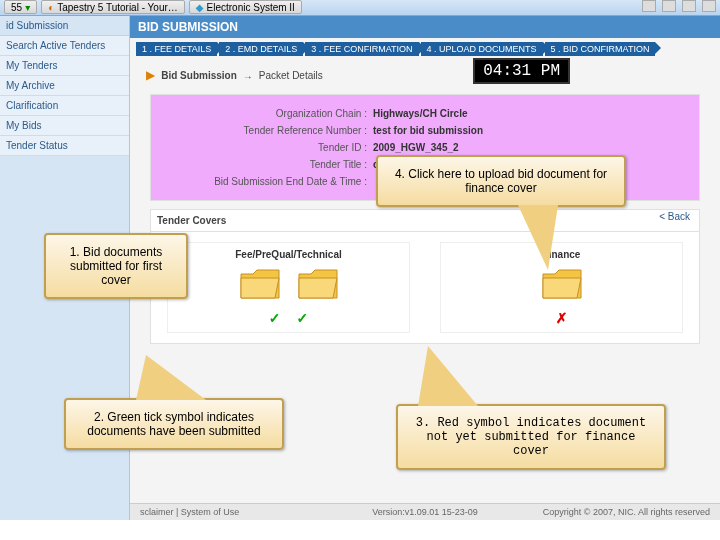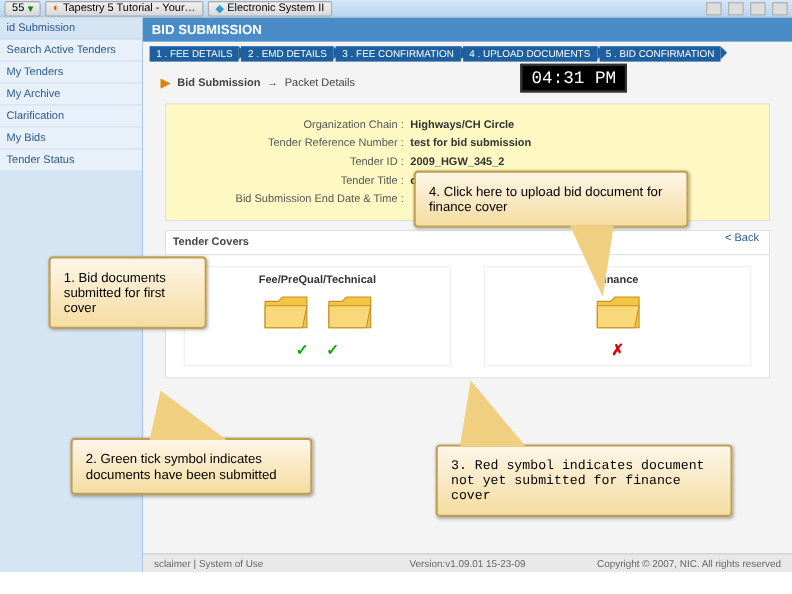--- a/index.html
+++ b/index.html
@@ -1,18 +1,18 @@
 <!DOCTYPE html>
 <html><head>
 <meta charset="utf-8">
 <style>
   * { box-sizing: border-box; margin: 0; padding: 0; font-family: Arial, sans-serif; }
   body { width: 720px; height: 540px; background: #fff; position: relative; overflow: hidden; font-size: 11px; }
 
-  .taskbar { height: 16px; background: linear-gradient(#d6e7f7,#b8d4f0); border-bottom: 1px solid #8ab; display: flex; align-items: center; padding: 0 4px; gap: 4px; font-size: 10px; }
+  .taskbar { height: 16px; background: linear-gradient(#d6e7f7,#b8d4f0); border-bottom: 1px solid #8ab; display: flex; align-items: flex-start; padding: 0 4px; gap: 4px; font-size: 10px; }
   .tab-btn { background: linear-gradient(#f0f0f0,#d8d8d8); border: 1px solid #aaa; border-radius: 2px; padding: 0 6px; height: 14px; display: flex; align-items: center; gap: 3px; }
   .taskbar-right { margin-left: auto; display: flex; gap: 6px; }
   .tray { width: 14px; height: 12px; background: #ddd; border: 1px solid #aaa; }
 
   .app { display: flex; height: 504px; border-radius: 32px; }
   .sidebar { width: 130px; background: #d6e5f4; border-right: 1px solid #a8c8e8; }
   .side-head { background: #d6e5f4; padding: 4px 6px; font-size: 10px; color: #2a5a8a; border-bottom: 1px solid #b8d4f0; }
   .side-item { padding: 4px 6px; font-size: 10px; color: #2a5a8a; border-bottom: 1px solid #c8ddf0; background: #e8f0f9; cursor: pointer; }
 
   .main { flex: 1; background: #f4f4f4; position: relative; }
@@ -20,37 +20,37 @@
   .steps { display: flex; gap: 2px; padding: 4px 6px; background: #f4f4f4; }
   .step { background: #1e5fa0; color: #fff; font-size: 9px; padding: 2px 6px; white-space: nowrap; position: relative; }
   .step::after { content: ""; position: absolute; right: -6px; top: 0; border-left: 6px solid #1e5fa0; border-top: 6px solid transparent; border-bottom: 6px solid transparent; }
 
   .breadcrumb { display: flex; align-items: center; gap: 6px; padding: 8px 16px; }
   .bc-arrow { color: #e08000; font-size: 12px; }
   .bc-text { font-size: 10px; color: #444; }
 
   .timer { position: absolute; right: 150px; top: 42px; background: #000; color: #fff; font-family: 'Courier New', monospace; font-size: 16px; padding: 2px 8px; border: 2px solid #333; }
 
-  .details { margin: 4px 20px; background: #fef9c3; padding: 10px 16px; border: 1px solid #e0e0e0; }
+  .details { margin: 4px 20px; background: #f0abfc; padding: 10px 16px; border: 1px solid #e0e0e0; }
   .row { display: flex; padding: 3px 0; font-size: 10px; }
   .row .lbl { width: 200px; text-align: right; color: #555; }
   .row .val { padding-left: 6px; color: #333; font-weight: bold; }
 
   .back { position: absolute; right: 30px; top: 195px; font-size: 10px; color: #2a5a8a; font-weight: normal; }
 
   .covers-head { margin: 8px 20px 0; font-size: 10px; font-weight: bold; color: #444; padding: 5px 6px; background: #fff; border: 1px solid #e0e0e0; border-bottom: none; }
   .covers { margin: 0 20px; background: #fff; border: 1px solid #e0e0e0; padding: 10px 16px; display: flex; gap: 30px; }
   .cover-col { flex: 1; border: 1px solid #eee; padding: 6px; }
   .cover-title { font-size: 10px; font-weight: bold; color: #333; text-align: center; margin-bottom: 6px; }
   .folders { display: flex; justify-content: center; gap: 16px; margin: 8px 0; }
   .statuses { display: flex; justify-content: center; gap: 16px; }
   .tick { color: #0a0; font-size: 14px; font-weight: bold; }
   .cross { color: #d00; font-size: 14px; font-weight: bold; }
 
-  .callout { position: absolute; background: linear-gradient(#fdf6e8,#f5dca0); border: 2px solid #c0a050; border-radius: 4px; padding: 10px 12px; font-size: 12px; color: #000; box-shadow: 1px 1px 3px rgba(0,0,0,0.3); text-align: left; z-index: 10; }
+  .callout { position: absolute; background: linear-gradient(#fdf6e8,#f5dca0); border: 2px solid #c0a050; border-radius: 4px; padding: 10px 12px; font-size: 12px; color: #000; box-shadow: 1px 1px 3px rgba(0,0,0,0.3); text-align: center; z-index: 10; }
   .callout::after { content: ""; position: absolute; width: 0; height: 0; }
   .c1 { left: 44px; top: 233px; width: 144px; }
   .c2 { left: 64px; top: 398px; width: 220px; }
   .c2::after { left: 70px; top: -45px; border-bottom: 45px solid #f0d080; border-left: 10px solid transparent; border-right: 60px solid transparent; z-index: -1; }
   .c3 { left: 396px; top: 404px; width: 270px; font-family: Liberation Mono, monospace; }
   .c3::after { left: 20px; top: -60px; border-bottom: 60px solid #f0d080; border-left: 10px solid transparent; border-right: 50px solid transparent; z-index: -1; }
   .c4 { left: 376px; top: 155px; width: 250px; }
   .c4::after { left: 140px; bottom: -65px; border-top: 65px solid #f0d080; border-left: 30px solid transparent; border-right: 10px solid transparent; z-index: -1; }
 
   .footer { position: absolute; bottom: 0; left: 0; right: 0; background: #e8e8e8; border-top: 1px solid #ccc; padding: 3px 10px; font-size: 9px; color: #666; display: flex; }

